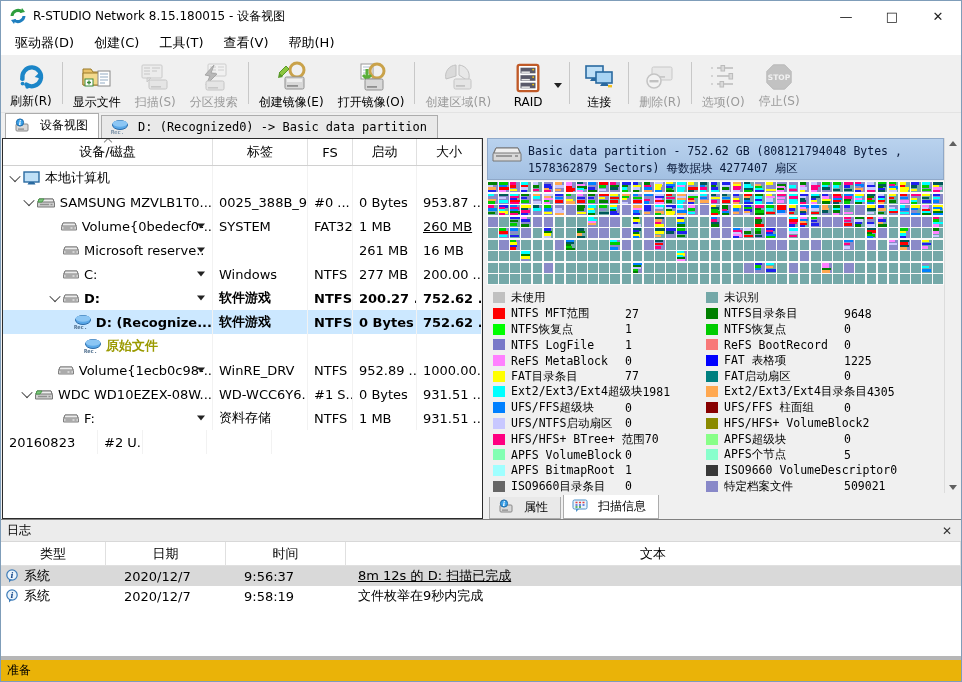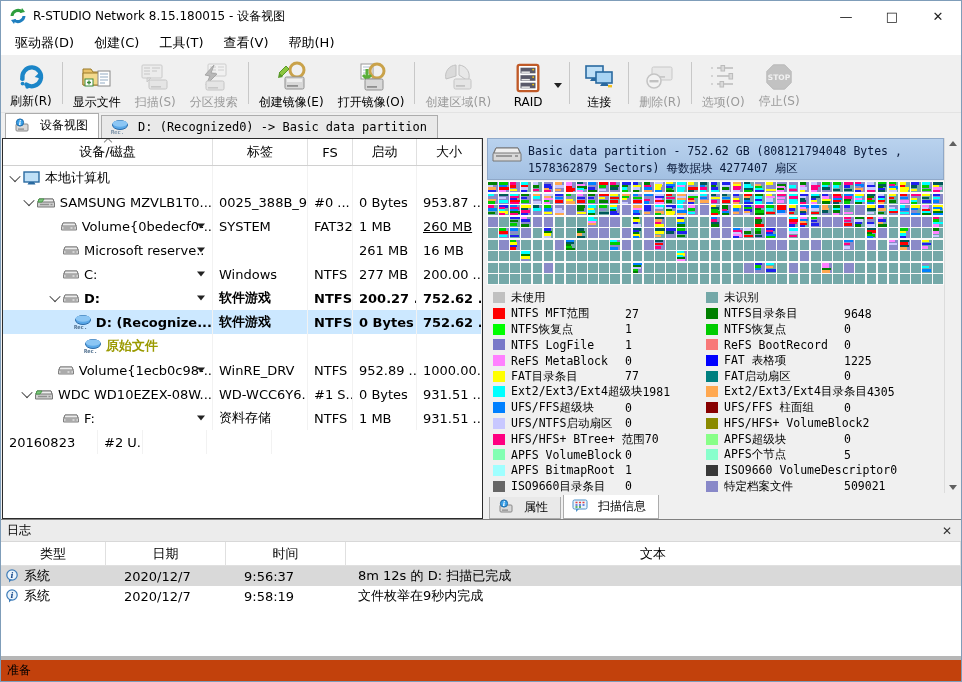--- a/index.html
+++ b/index.html
@@ -90,21 +90,21 @@
   .log-title { height:22px; background:#ececec; display:flex; align-items:center; padding:0 6px; font-size:12px; border-bottom:1px solid #d8d8d8; flex:0 0 auto; }
   .log-close { margin-left:auto; width:16px; height:16px; display:flex; align-items:center; justify-content:center; font-size:12px; color:#333; }
   .log-header { height:24px; display:flex; border-bottom:1px solid #e0e0e0; flex:0 0 auto; background:#fff; }
   .lh-cell { display:flex; align-items:center; justify-content:center; font-size:13px; border-right:1px solid #e0e0e0; }
   .log-row { height:20px; display:flex; align-items:center; }
   .log-row.selected { background:#d9d9d9; }
   .lr-cell { display:flex; align-items:center; font-size:13px; padding-left:4px; white-space:nowrap; overflow:hidden; }
 
   
   .statusbar-split { height:4px; background:#b6b6b6; flex:0 0 auto; }
-  .statusbar { height:21px; background:#c2410c; display:flex; align-items:center; padding-left:6px; font-size:12px; flex:0 0 auto; }
+  .statusbar { height:21px; background:#eab308; display:flex; align-items:center; padding-left:6px; font-size:12px; flex:0 0 auto; }
 
   svg { display:block; }
   .w105{width:105px;} .w120{width:120px;} .flexfill{flex:1;}
 </style>
 </head>
 <body>
 
 <div class="window">
 
   <div class="titlebar">
@@ -1962,21 +1962,21 @@
               <svg width="14" height="14" viewBox="0 0 14 14">
                 <circle cx="7" cy="6" r="5.2" fill="#eaf4fc" stroke="#3a7ab8" stroke-width="1.2"></circle>
                 <path d="M4 10.5 l0 3 3 -3" fill="#3a7ab8"></path>
                 <text x="7" y="8.8" font-size="8" fill="#1a4a8a" text-anchor="middle" font-family="DejaVu Serif, serif" font-style="italic" font-weight="bold">i</text>
               </svg>
             </span>
             <span>系统</span>
           </div>
           <div class="lr-cell w120" style="padding-left: 18px;">2020/12/7</div>
           <div class="lr-cell w120" style="padding-left: 18px;">9:56:37</div>
-          <div class="lr-cell flexfill" style="padding-left: 12px;">8m 12s 的 D: 扫描已完成</div>
+          <div class="lr-cell flexfill" style="padding-left: 12px; text-decoration: underline;">8m 12s 的 D: 扫描已完成</div>
         </div>
         <div class="log-row">
           <div class="lr-cell w105">
             <span class="row-icon">
               <svg width="14" height="14" viewBox="0 0 14 14">
                 <circle cx="7" cy="6" r="5.2" fill="#eaf4fc" stroke="#3a7ab8" stroke-width="1.2"></circle>
                 <path d="M4 10.5 l0 3 3 -3" fill="#3a7ab8"></path>
                 <text x="7" y="8.8" font-size="8" fill="#1a4a8a" text-anchor="middle" font-family="DejaVu Serif, serif" font-style="italic" font-weight="bold">i</text>
               </svg>
             </span>

